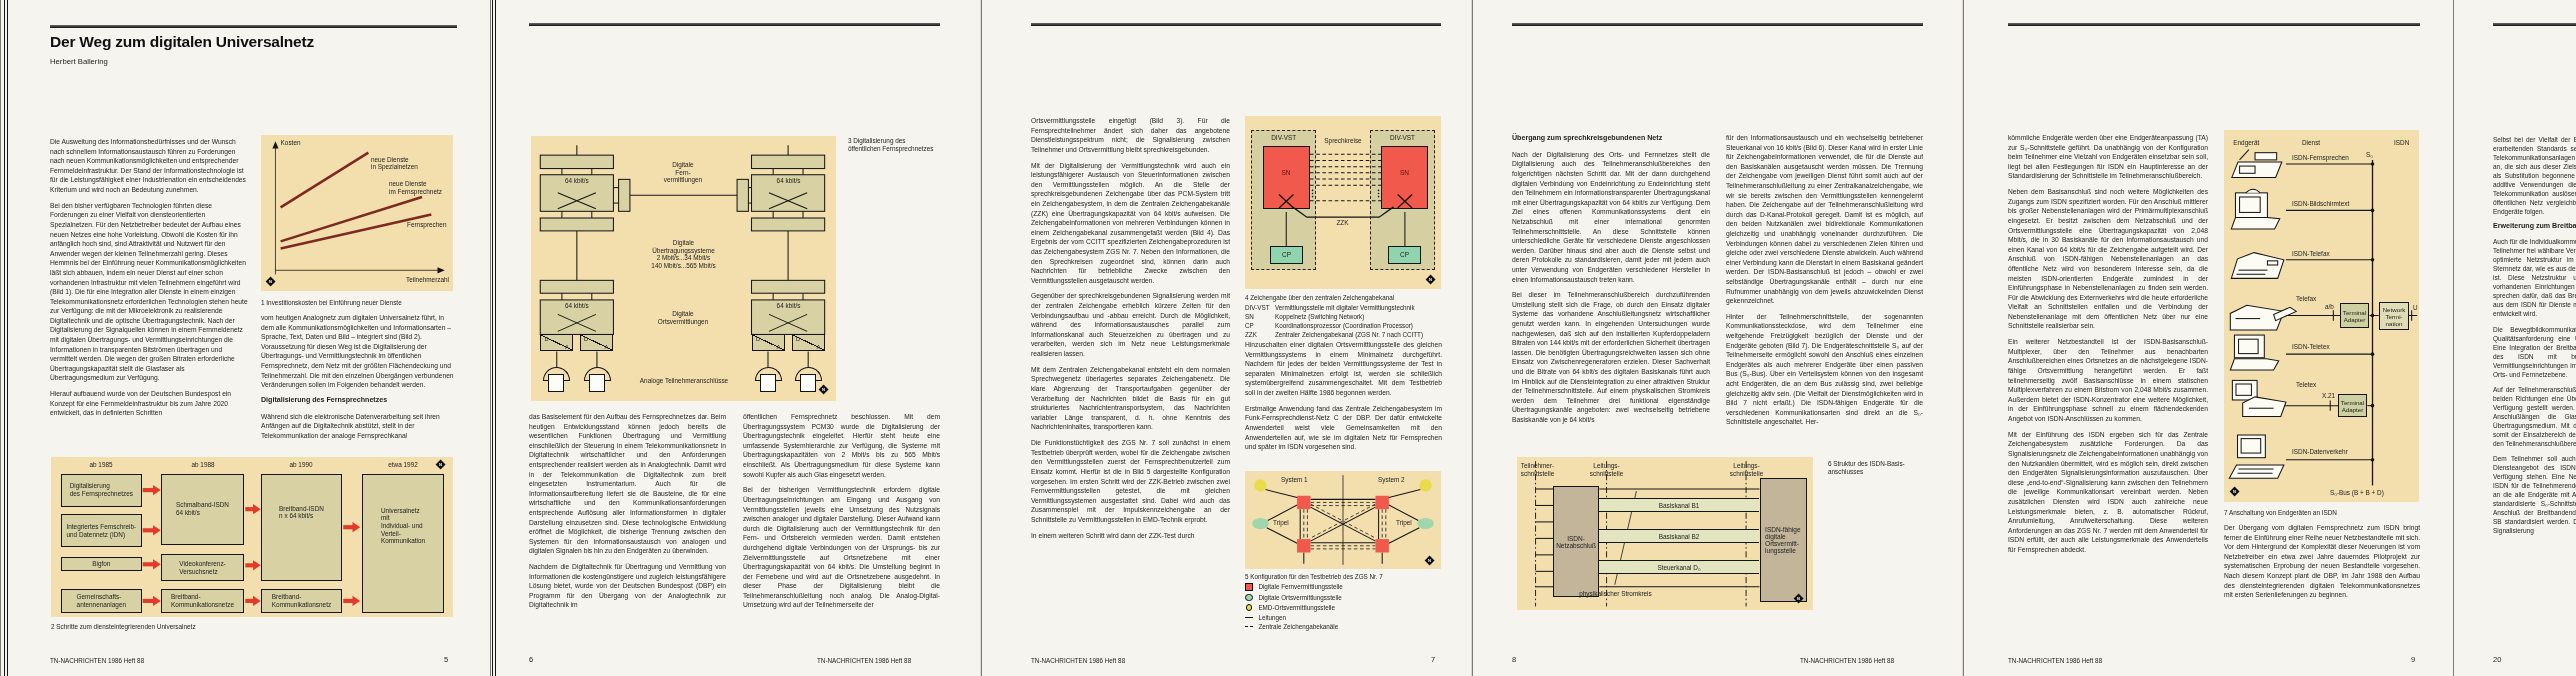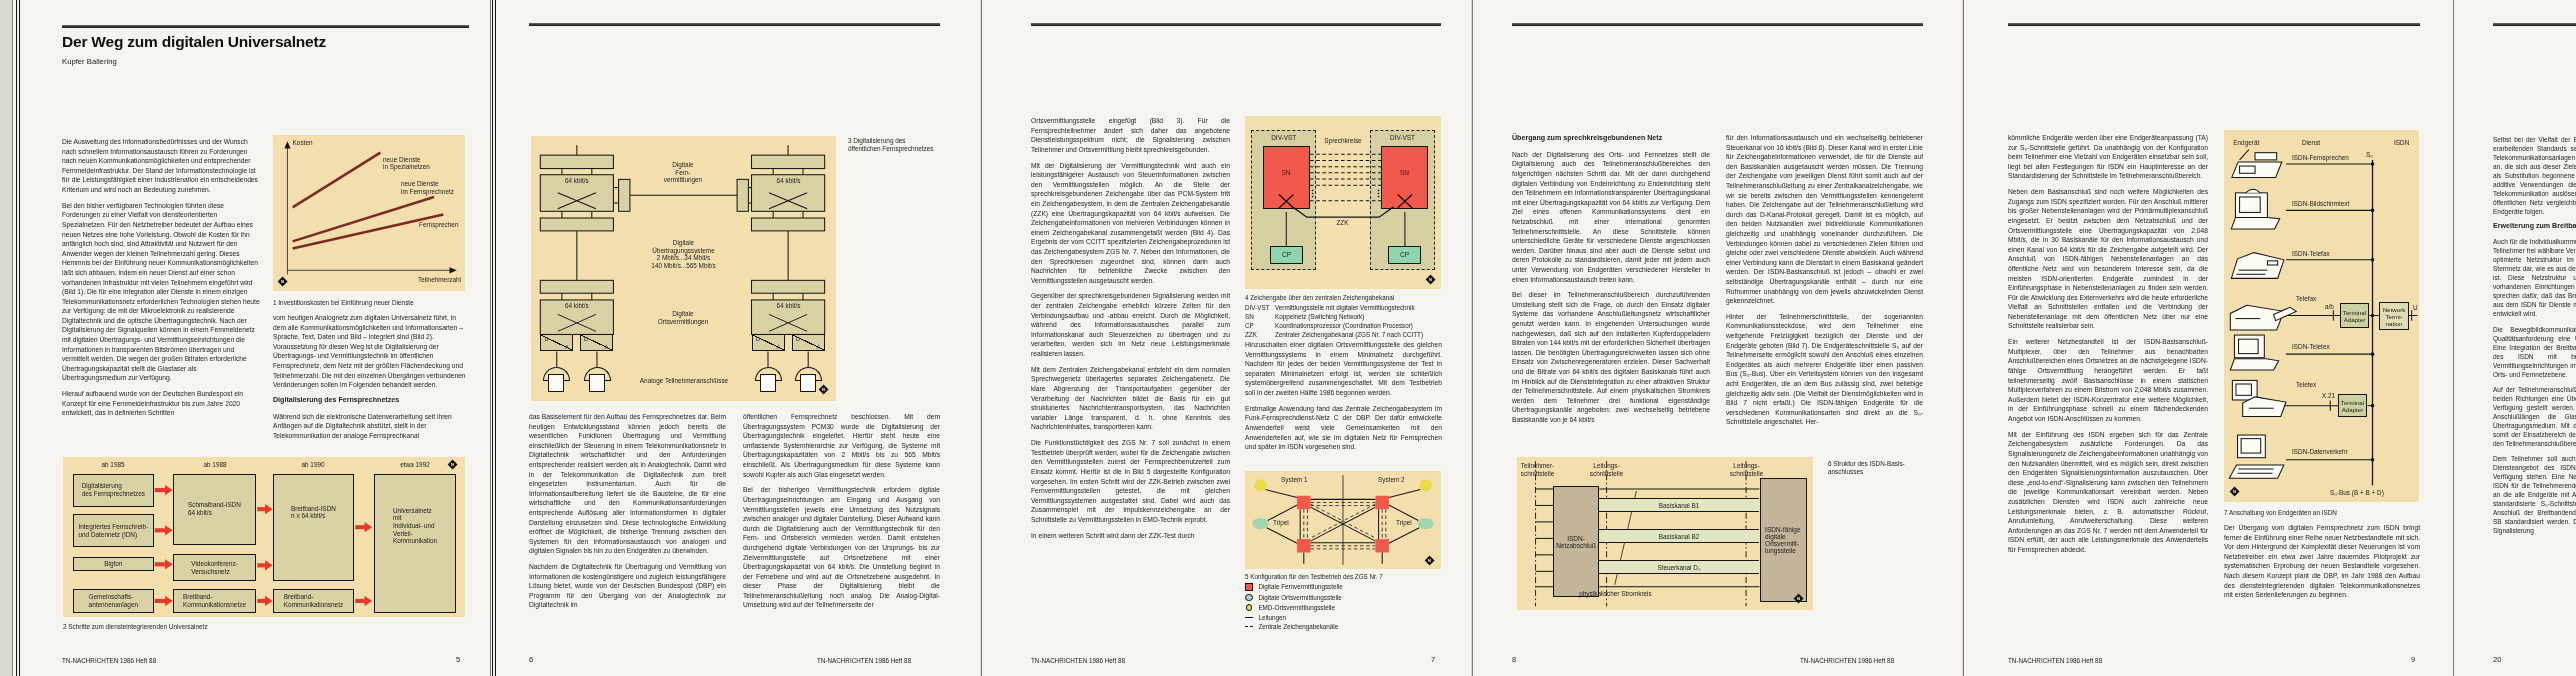--- a/index.html
+++ b/index.html
@@ -55,26 +55,26 @@
   svg .olv{fill:#d7d1a3;stroke:#151515;stroke-width:2}
   .band{position:absolute;background:#e2e5c0;border-top:1px solid #151515;border-bottom:1px solid #151515;box-sizing:border-box;display:flex;align-items:center;justify-content:center;font-size:6.4px}
   .rbox{position:absolute;border:1px solid #151515;box-sizing:border-box;display:flex;align-items:center;justify-content:center;font-size:6.5px;white-space:pre-line;text-align:center}
   .red{background:#f0594c}
   .green{background:#8fd4ae}
   .brown{background:#c2b59a}
 </style>
 </head>
 <body>
 
-<div class="page" style="left:12px">
+<div class="page" style="left:0">
   <div class="scanline" style="left:2.6px;width:1.5px"></div>
   <div class="scanline" style="left:5.7px;width:0.5px"></div>
   <div class="rule" style="left:49px;top:25px;width:407px"></div>
   <div class="title" style="left:49px;top:33px">Der Weg zum digitalen Universalnetz</div>
-  <div class="author" style="left:49px;top:57px">Kupfer Ballering</div>
+  <div class="author" style="left:49px;top:57px">Herbert Ballering</div>
 
   <div class="col raggedcol" style="left:49px;top:137px;width:200px;height:319px">
       <p class="para">Die Ausweitung des Informationsbedürfnisses und der Wunsch nach schnellem Informationsaustausch führen zu Forderungen nach neuen Kommunikationsmöglichkeiten und entsprechender Fernmeldeinfrastruktur. Der Stand der Informationstechnologie ist für die Leistungsfähigkeit einer Industrienation ein entscheidendes Kriterium und wird noch an Bedeutung zunehmen.</p>
       <p class="para">Bei den bisher verfügbaren Technologien führten diese Forderungen zu einer Vielfalt von diensteorientierten Spezialnetzen. Für den Netzbetreiber bedeutet der Aufbau eines neuen Netzes eine hohe Vorleistung. Obwohl die Kosten für ihn anfänglich hoch sind, sind Attraktivität und Nutzwert für den Anwender wegen der kleinen Teilnehmerzahl gering. Dieses Hemmnis bei der Einführung neuer Kommunikationsmöglichkeiten läßt sich abbauen, indem ein neuer Dienst auf einer schon vorhandenen Infrastruktur mit vielen Teilnehmern eingeführt wird (Bild 1). Die für eine Integration aller Dienste in einem einzigen Telekommunikationsnetz erforderlichen Technologien stehen heute zur Verfügung: die mit der Mikroelektronik zu realisierende Digitaltechnik und die optische Übertragungstechnik. Nach der Digitalisierung der Signalquellen können in einem Fernmeldenetz mit digitalen Übertragungs- und Vermittlungseinrichtungen die Informationen in transparenten Bitströmen übertragen und vermittelt werden. Die wegen der großen Bitraten erforderliche Übertragungskapazität stellt die Glasfaser als Übertragungsmedium zur Verfügung.</p>
       <p class="para">Hierauf aufbauend wurde von der Deutschen Bundespost ein Konzept für eine Fernmeldeinfrastruktur bis zum Jahre 2020 entwickelt, das in definierten Schritten</p>
     </div>
 
   <div class="figure" style="left:260px;top:135px;width:192px;height:156px">
     <svg class="fig-svg" width="192" height="156" viewBox="0 0 372 302">
       <line x1="28" y1="270" x2="28" y2="22" class="thin"></line>

